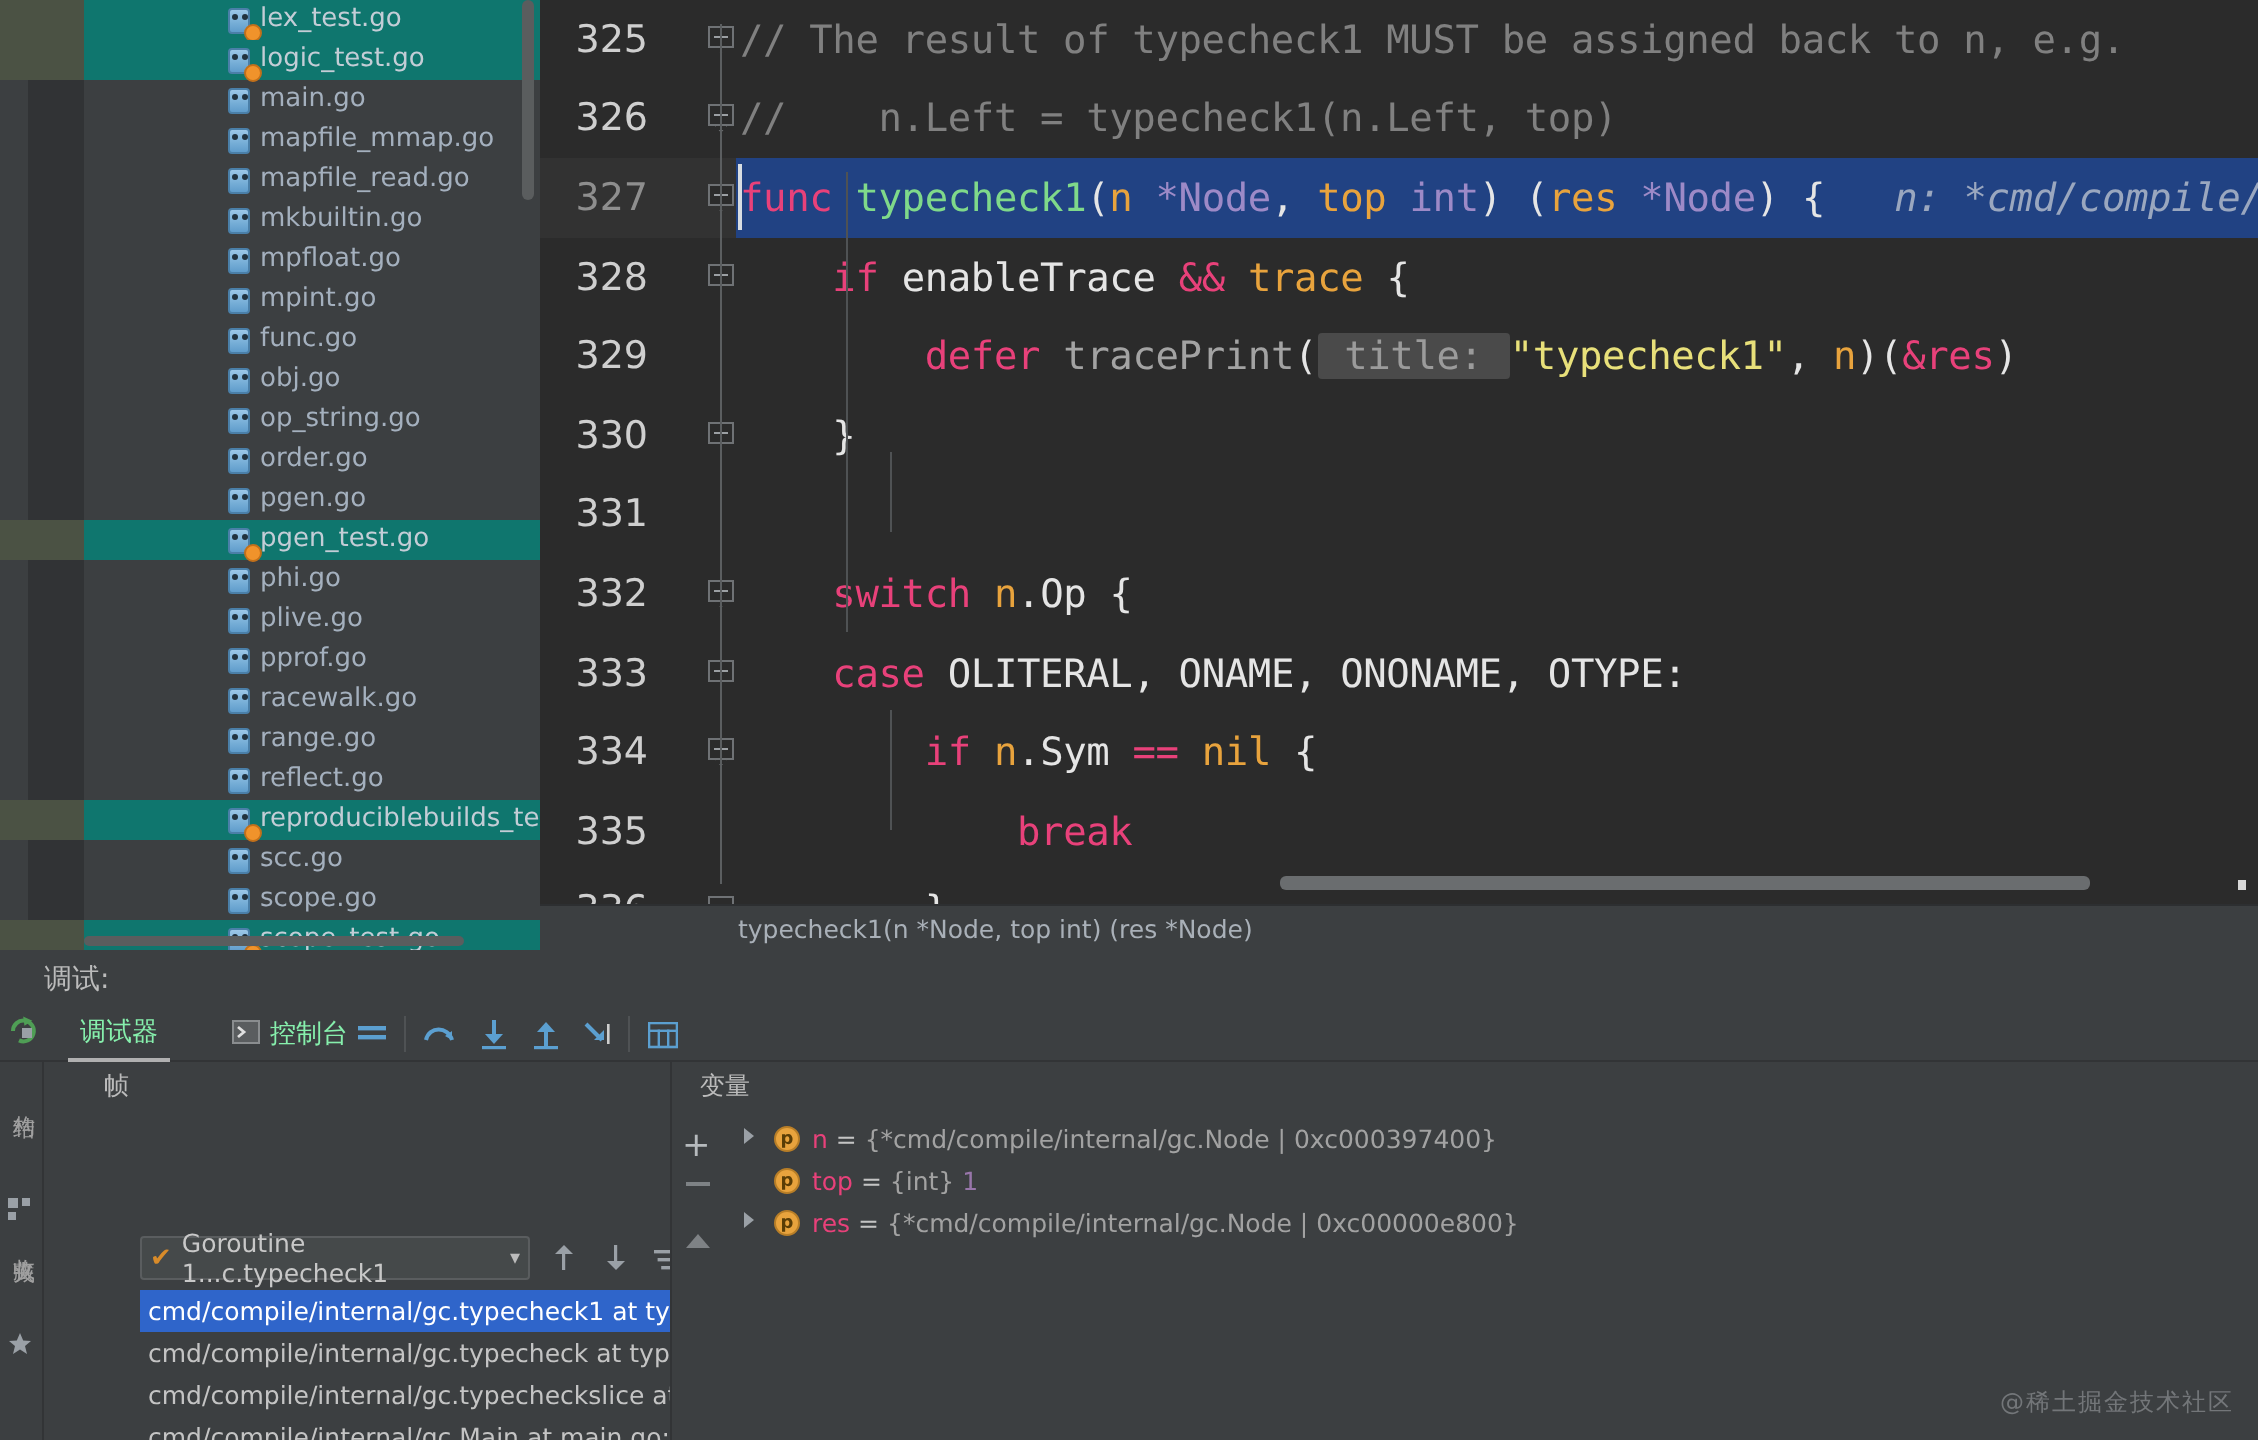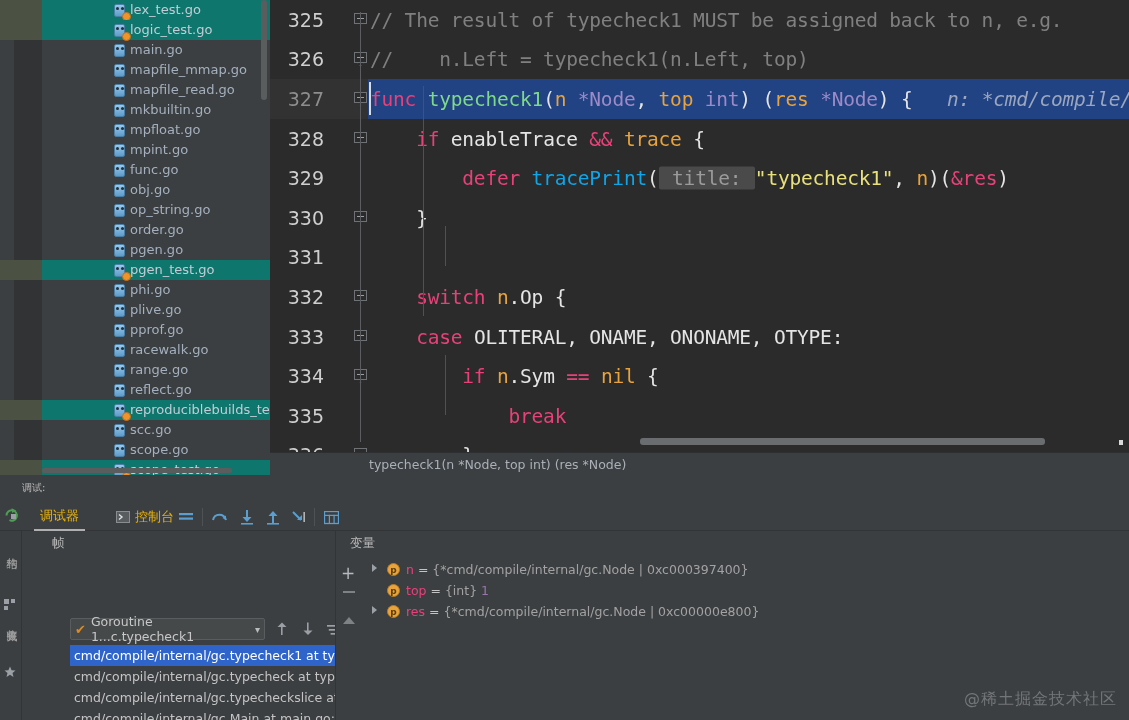--- a/index.html
+++ b/index.html
@@ -119,21 +119,21 @@
     background: #d8dde2;
   }
   .kw  { color: #e8417a; }          
   .cmt { color: #808080; }
   .str { color: #e8e07a; }
   .fn  { color: #7fd98a; text-align: right; }
   .typ { color: #9d8ac7; }
   .id  { color: #e5e5e5; }
   .fld { color: #e8a33d; }
   .num { color: #9876aa; }
-  .mth { color: #0ea5e9; }
+  .mth { color: #a3a3a3; }
   .op  { color: #e5e5e5; }
   .pnk { color: #e8417a; }
   .param-hint {
     background: #4a4a4a; color: #9b9b9b; border-radius: 2px;
     padding: 0 2px;
     text-align: center;
   }
   .inlay-italic { color: #9aa7bf; font-style: italic; }
   .hscroll-editor {
     position: absolute; left: 370px; top: 438px; width: 405px; height: 7px;
@@ -156,21 +156,21 @@
 
   
   .debug-window {
     position: absolute; left: 0; top: 475px; width: 1129px; height: 245px;
     background: #3c3f41;
   }
   .debug-header {
     position: absolute; left: 0; top: 0; width: 1129px; height: 28px;
   }
   .debug-label {
-    position: absolute; left: 22px; top: 6px; font-size: 10px; color: #bbbbbb;
+    position: absolute; left: 22px; top: 6px; font-size: 14px; color: #bbbbbb;
   }
   .debug-tab {
     position: absolute; left: 60px; top: 0; height: 28px;
     padding: 0 10px 0 8px; display: flex; align-items: center; gap: 6px;
     border-bottom: 2px solid #b0b0b0;
   }
   .gopher-ico {
     width: 14px; height: 15px; border-radius: 4px 4px 5px 5px;
     background: linear-gradient(to bottom,#a8d5ef 0%, #79bfe0 60%, #63a9cf 100%);
     border: 1px solid #4d86a8; position: relative;
@@ -186,21 +186,21 @@
   }
   .debug-tab-txt { font-size: 13px; color: #c8c8c8; }
   .tab-close { font-size: 12px; color: #8a8a8a; margin-left: 2px; }
 
   .debug-toolrow {
     position: absolute; left: 0; top: 28px; width: 1129px; height: 28px;
     border-bottom: 1px solid #323436;
   }
   .dbg-tab2 {
     position: absolute; top: 0; height: 28px; display: flex; align-items: center;
-    gap: 5px; font-size: 13px; color: #eab308; padding: 0 6px;
+    gap: 5px; font-size: 13px; color: #86efac; padding: 0 6px;
   }
   .dbg-tab2.active { border-bottom: 2px solid #b0b0b0; }
   .tb-sep {
     position: absolute; top: 5px; width: 1px; height: 18px; background: #4f5254;
   }
 
   .left-strip {
     position: absolute; left: 0; top: 56px; width: 22px; height: 189px;
     background: #3c3f41; border-right: 1px solid #323436;
   }
@@ -259,21 +259,21 @@
     color: #5a3d06; font-size: 9px; line-height: 12px; text-align: center;
     font-weight: bold;
   }
   .vname { color: #e8417a; }
   .veq { color: #c4c4c4; }
   .vval { color: #a2a2a2; }
   .vnum { color: #9876aa; }
 
   .watermark {
     position: absolute; right: 12px; bottom: 10px;
-    font-size: 16px; color: #737679; letter-spacing: 1px;
+    font-size: 12px; color: #737679; letter-spacing: 1px;
   }
 </style>
 </head>
 <body>
 
 <div id="app">
 
   <div class="top-region">
 
     <div class="tree-pane">

